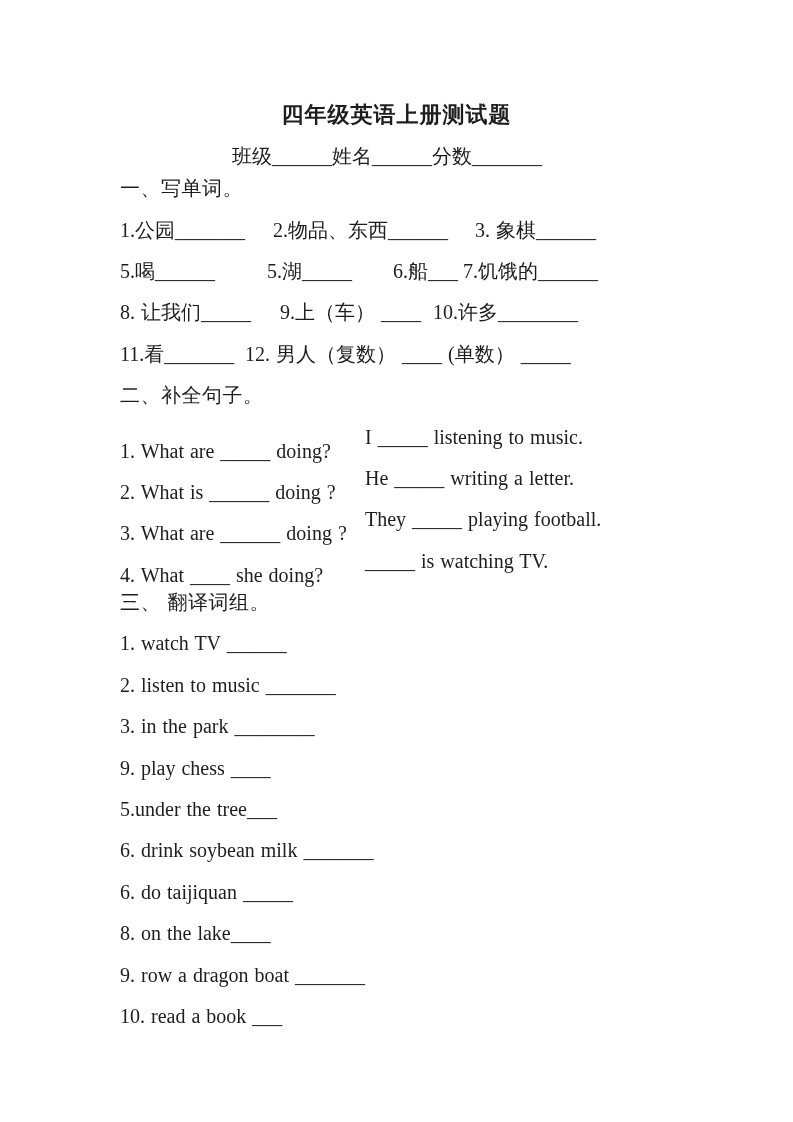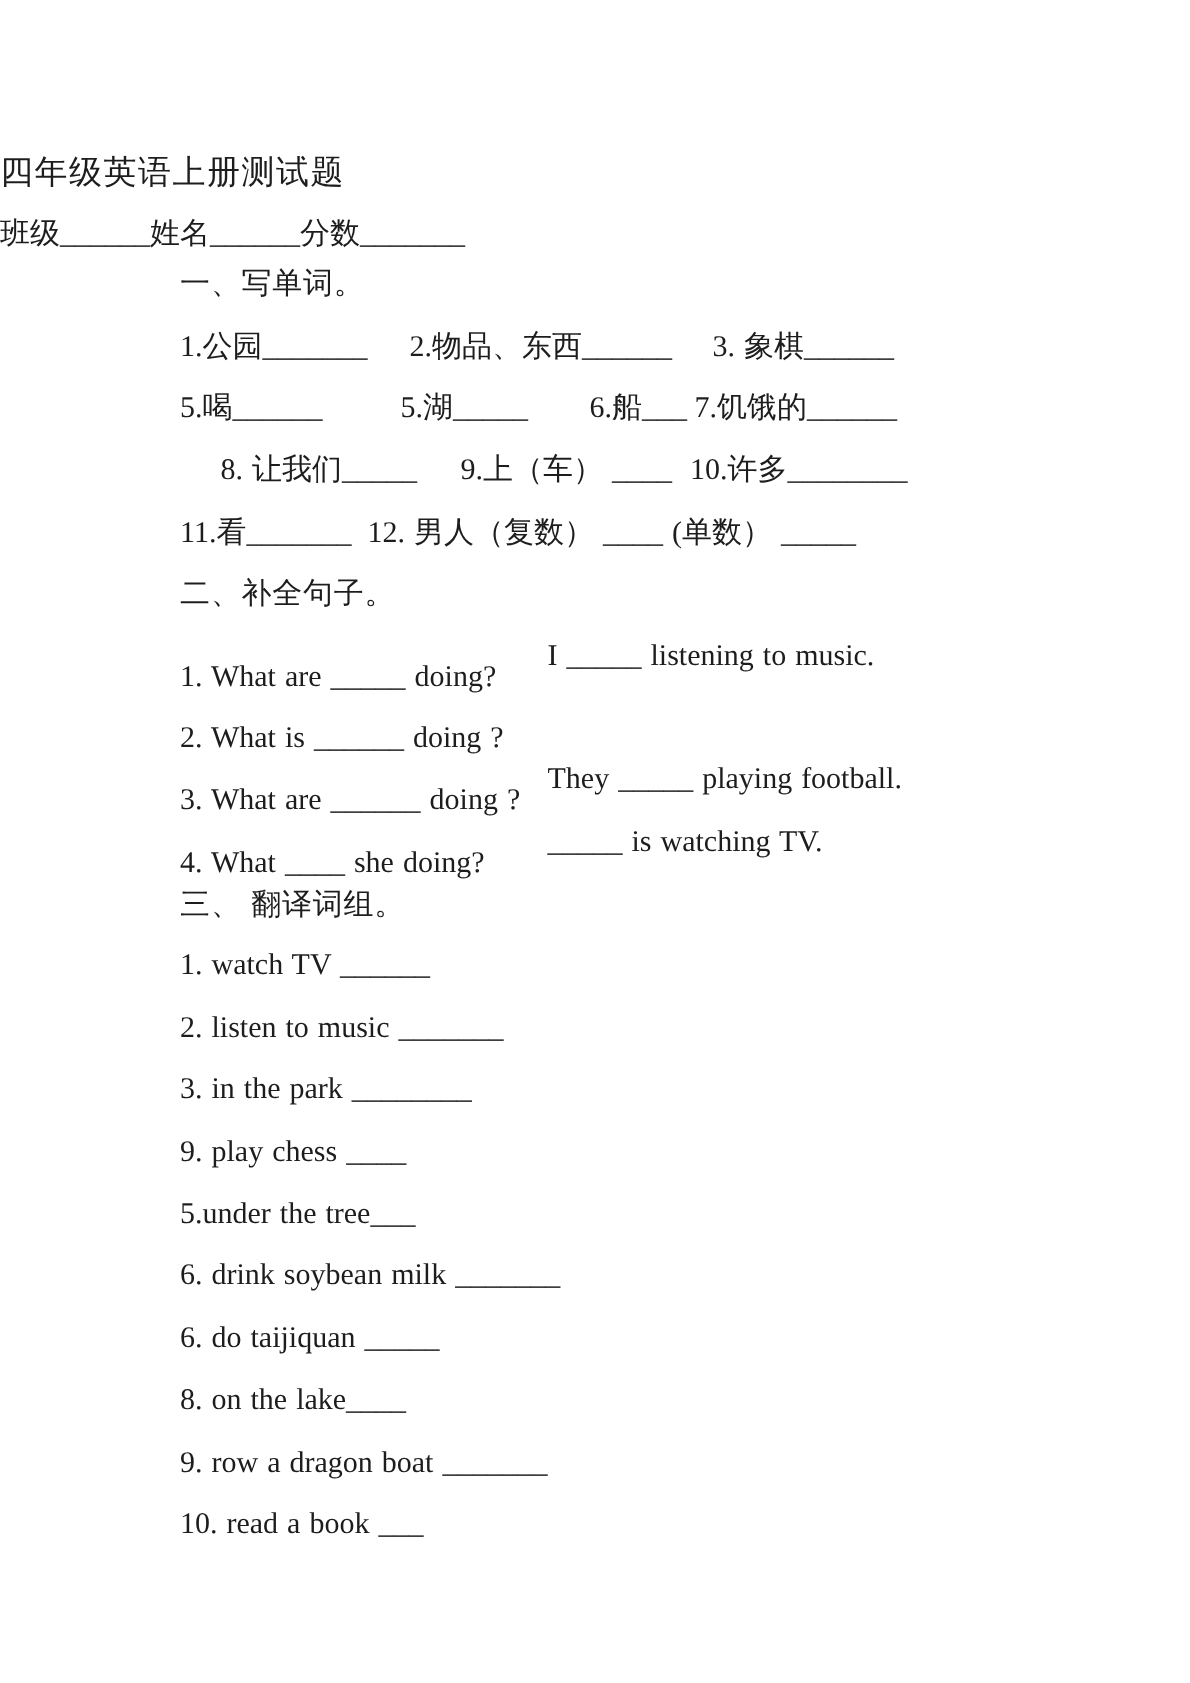--- a/index.html
+++ b/index.html
@@ -7,27 +7,29 @@
     width: 793px;
     height: 1122px;
     background: #ffffff;
     color: #1d1d1d;
     font-family: "Liberation Serif", "DejaVu Serif", serif;
     overflow: hidden;
     position: relative;
   }
   .title {
     padding-top: 100px;
+    text-align: center;
     font-size: 22px;
     line-height: 30px;
-    font-weight: normal;
+    font-weight: bold;
     letter-spacing: 1px;
   }
   .header-line {
     margin-top: 14px;
+    padding-left: 232px;
     font-size: 20px;
     line-height: 24px;
     white-space: nowrap;
   }
   .content {
     padding-left: 120px;
   }
   .line {
     height: 41.4px;
     display: flex;
@@ -36,21 +38,21 @@
     white-space: nowrap;
     word-spacing: 1px;
   }
   .line span { flex: 0 0 auto; }
   .heading { letter-spacing: 0.5px; text-align: right; }
   .w153 { width: 153px; }
   .w202 { width: 202px; }
   .w147 { width: 147px; }
   .w126 { width: 126px; }
   .w70  { width: 70px; }
-  .w160 { width: 160px; margin-left: 27px; }
+  .w160 { width: 160px; }
   .w125 { width: 125px; }
   .qcol { width: 245px; margin-top: 28px; }
 </style>
 </head>
 <body>
 
 <div class="page">
 
   <div class="title">四年级英语上册测试题</div>
 
@@ -86,20 +88,21 @@
 
     <div class="line heading">二、补全句子。</div>
 
     <div class="line">
       <span class="qcol">1. What are _____ doing?</span>
       <span>I _____ listening to music.</span>
     </div>
 
     <div class="line">
       <span class="qcol">2. What is ______ doing ?</span>
+      <span>He _____ writing a letter.</span>
     </div>
 
     <div class="line">
       <span class="qcol">3. What are ______ doing ?</span>
       <span>They _____ playing football.</span>
     </div>
 
     <div class="line">
       <span class="qcol">4. What ____ she doing?</span>
       <span>_____ is watching TV.</span>

